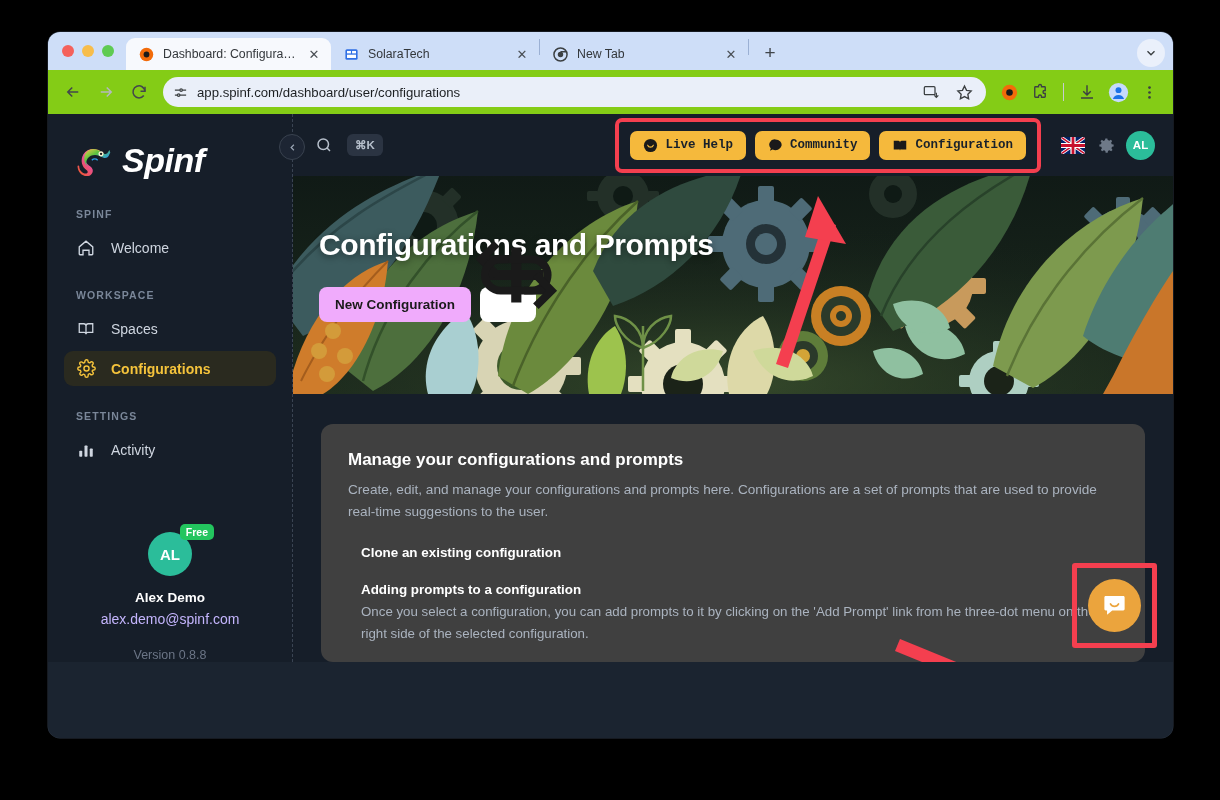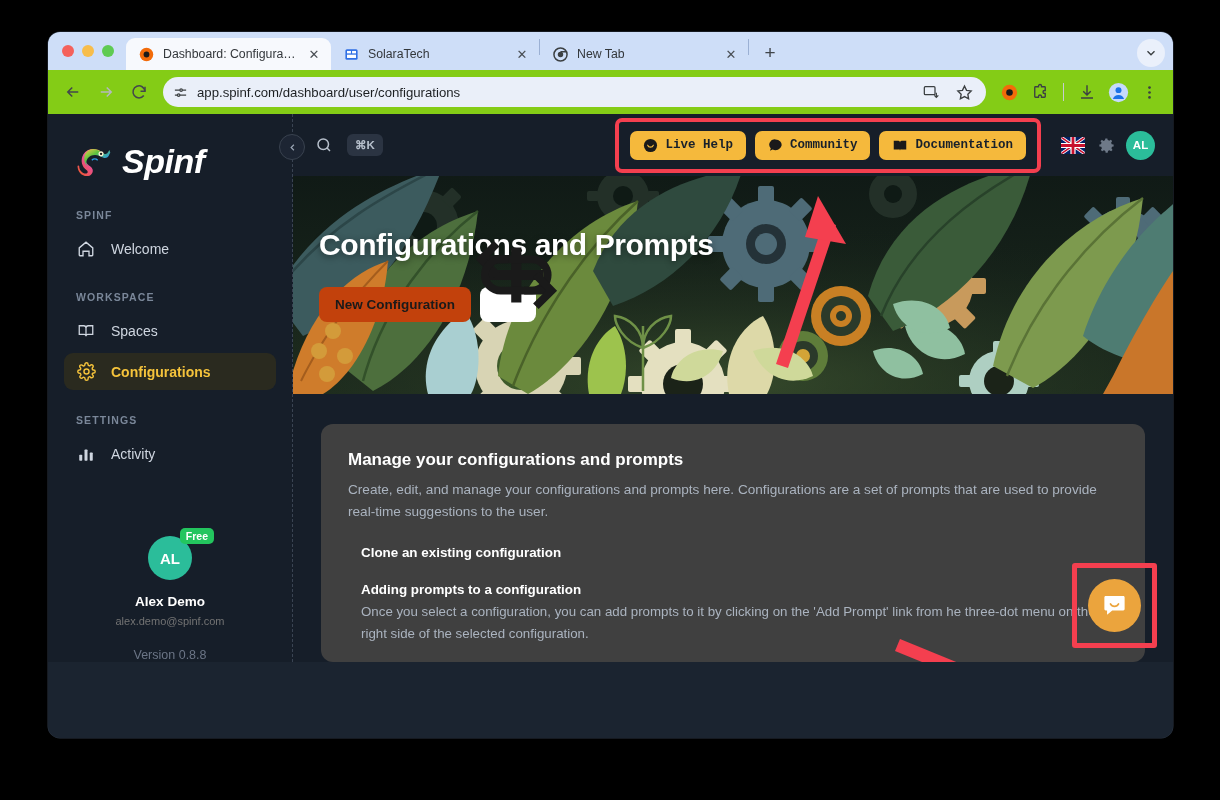--- a/index.html
+++ b/index.html
@@ -183,21 +183,21 @@
     display: flex; align-items: center; justify-content: center;
     color: #ffffff; font-size: 15px; font-weight: bold;
   }
   .plan-badge {
     position: absolute; right: -22px; top: -8px;
     background: #23c55e; color: #ffffff;
     font-size: 10.5px; font-weight: bold;
     padding: 2px 6px; border-radius: 5px;
   }
   .user-name { color: #ffffff; font-size: 13.5px; font-weight: bold; margin-top: 12px; }
-  .user-email { color: #737373; font-size: 11px; margin-top: 4px; }
+  .user-email { color: #c4b5fd; font-size: 14px; margin-top: 4px; }
   .version { color: #6b7586; font-size: 12.5px; margin-top: 19px; }
 
   
   .main {
     flex: 1;
     display: flex; flex-direction: column;
     background: #161e29;
     overflow: hidden;
     position: relative;
   }
@@ -259,21 +259,21 @@
   .hero-content {
     position: absolute; left: 26px; top: 52px; z-index: 3;
   }
   .hero-title {
     font-size: 30px; font-weight: bold; color: #ffffff;
     letter-spacing: -0.4px;
     text-shadow: 0 2px 7px rgba(0,0,0,.45);
   }
   .hero-actions { display: flex; align-items: center; gap: 9px; margin-top: 25px; }
   .btn-primary {
-    background: #c2410c; color: #1a1a1a;
+    background: #f0abfc; color: #1a1a1a;
     font-size: 13.5px; font-weight: bold;
     border-radius: 8px;
     padding: 10px 16px;
     display: flex; align-items: center; gap: 9px;
   }
   .btn-white {
     background: #ffffff; color: #1a1a1a;
     border-radius: 8px;
     width: 56px; height: 35px;
     display: flex; align-items: center; justify-content: center;
@@ -552,21 +552,21 @@
           <div class="pill">
             <svg width="15" height="15" viewBox="0 0 24 24">
                 <path d="M12 2.2a9.8 8.6 0 1 1-4.6 16.2L3 20.5l1.5-3.8A8.6 8.6 0 0 1 12 2.2z" fill="#1a1a1a"></path>
               </svg>
             <span>Community</span>
           </div>
           <div class="pill">
             <svg width="16" height="15" viewBox="0 0 24 24">
                 <path d="M2 4.5h7.5A2.5 2.5 0 0 1 12 7v13a2 2 0 0 0-2-1.8H2zM22 4.5h-7.5A2.5 2.5 0 0 0 12 7v13a2 2 0 0 1 2-1.8h8z" fill="#1a1a1a"></path>
               </svg>
-            <span>Documentation</span>
+            <span>Configuration</span>
           </div>
         </div>
 
         <svg class="flag" viewBox="0 0 60 42">
           <rect width="60" height="42" fill="#012169"></rect>
           <path d="M0 0l60 42M60 0L0 42" stroke="#fff" stroke-width="8"></path>
           <path d="M0 0l60 42M60 0L0 42" stroke="#C8102E" stroke-width="4"></path>
           <path d="M30 0v42M0 21h60" stroke="#fff" stroke-width="13"></path>
           <path d="M30 0v42M0 21h60" stroke="#C8102E" stroke-width="7"></path>
         </svg>

